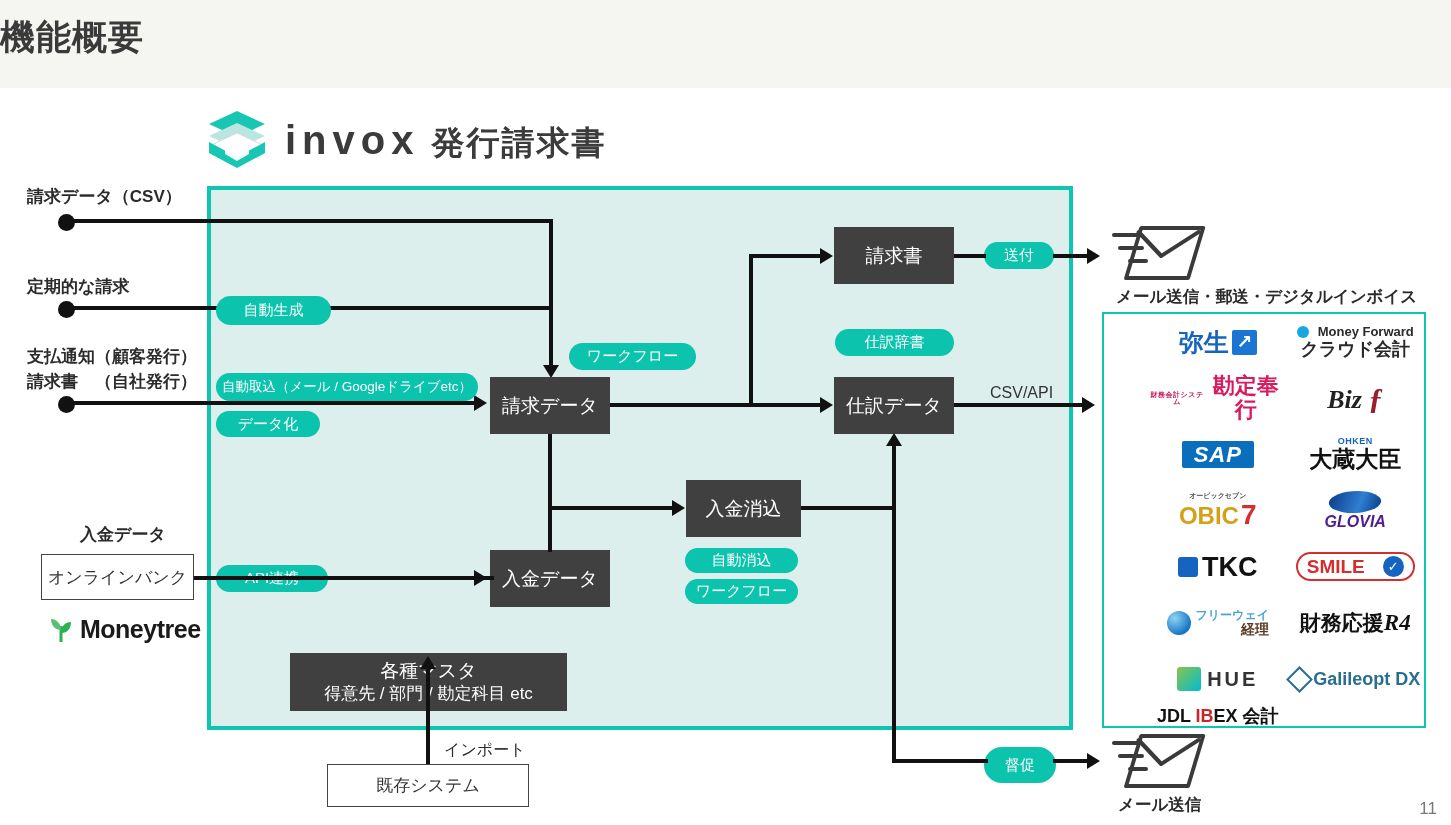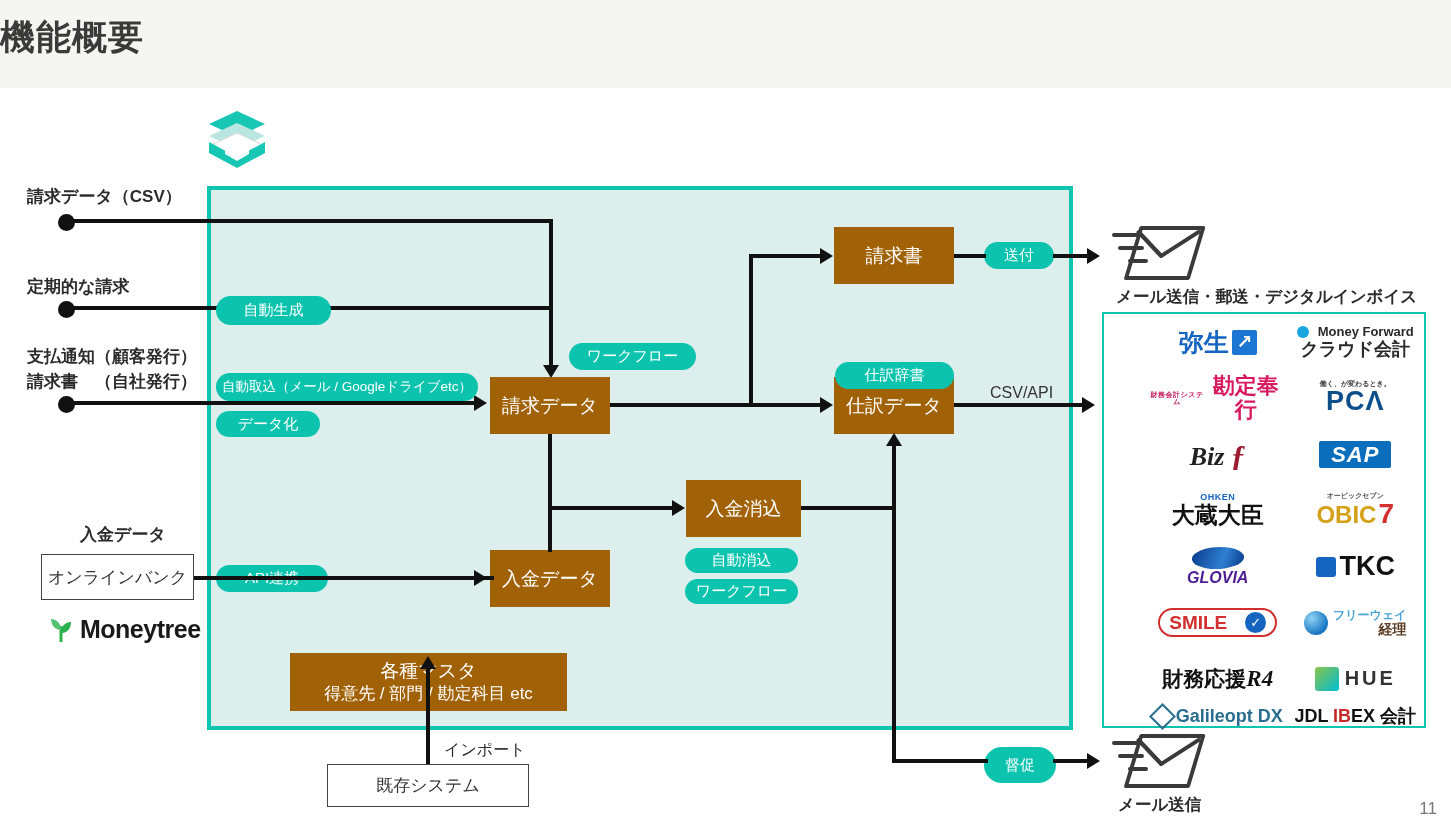--- a/index.html
+++ b/index.html
@@ -35,21 +35,21 @@
   .brand-text .jp{font-size:33px;letter-spacing:2px;margin-left:12px;font-weight:bold;}
 
   
   .main-box{
     position:absolute;left:207px;top:186px;width:866px;height:544px;
     background:#dcefed;border:4px solid #0fc5b0;box-sizing:border-box;
   }
 
   
   .gbox{
-    position:absolute;background:#a16207;color:#fff;
+    position:absolute;background:#404040;color:#fff;
     display:flex;flex-direction:column;align-items:center;justify-content:center;
     font-size:19px;line-height:1.35;text-align:center;box-sizing:border-box;
   }
   .gbox .l2{font-size:17px;}
   .pill{
     position:absolute;background:#0cc3ae;color:#fff;border-radius:999px;
     display:flex;align-items:center;justify-content:center;
     font-size:15px;white-space:nowrap;box-sizing:border-box;padding:0 14px;
   }
   .wbox{
@@ -152,20 +152,24 @@
   <div class="brand">
     <div class="brand-mark">
       <svg width="64" height="62" viewBox="0 0 64 62">
         <polygon points="32,2 60,15 32,28 4,15" fill="#17c7b4"></polygon>
         <polygon points="32,14 60,27 32,40 4,27" fill="#b9e6e0"></polygon>
         <polygon points="32,24 60,37 32,50 4,37" fill="#ffffff" stroke="#d9d9d9" stroke-width="1"></polygon>
         <path d="M4,33 L4,44 L32,59 L60,44 L60,33 L32,48 Z" fill="#17c7b4"></path>
         <path d="M20,36 L20,45 L32,52 L44,45 L44,36 L32,43 Z" fill="#ffffff" opacity="0.95"></path>
       </svg>
     </div>
+    <div class="brand-text">
+      <span>invox</span>
+      <span class="jp">発行請求書</span>
+    </div>
   </div>
 
   <div class="main-box"></div>
 
   <div class="lbl lbl-b" style="left:27px;top:186px;">請求データ（CSV）</div>
   <div class="dot" style="left:58px;top:214px;"></div>
 
   <div class="lbl lbl-b" style="left:27px;top:276px;">定期的な請求</div>
   <div class="dot" style="left:58px;top:301px;"></div>
 
@@ -195,21 +199,21 @@
   <div class="gbox" style="left:686px;top:480px;width:115px;height:57px;">入金消込</div>
 
   <div class="gbox" style="left:490px;top:550px;width:120px;height:57px;">入金データ</div>
 
   <div class="gbox" style="left:290px;top:653px;width:277px;height:58px;">
     <div>各種マスタ</div>
     <div class="l2">得意先 / 部門 / 勘定科目 etc</div>
   </div>
 
   <div class="pill" style="left:569px;top:343px;width:127px;height:27px;">ワークフロー</div>
-  <div class="pill" style="left:835px;top:362px;width:119px;height:27px;text-align:center;">仕訳辞書</div>
+  <div class="pill" style="left:835px;top:329px;width:119px;height:27px;text-align:center;">仕訳辞書</div>
   <div class="pill" style="left:984px;top:242px;width:70px;height:27px;">送付</div>
   <div class="pill" style="left:216px;top:565px;width:112px;height:27px;">API連携</div>
   <div class="pill" style="left:685px;top:548px;width:113px;height:25px;">自動消込</div>
   <div class="pill" style="left:685px;top:579px;width:113px;height:25px;">ワークフロー</div>
   <div class="pill" style="left:984px;top:747px;width:72px;height:36px;">督促</div>
 
   <div class="ln" style="left:610px;top:403px;width:212px;height:4px;"></div>
   <div class="arrow ar-r" style="left:820px;top:397px;"></div>
 
   <div class="ln" style="left:749px;top:254px;width:4px;height:151px;"></div>
@@ -301,26 +305,20 @@
       </span>
     </div>
 
     <div class="logo-cell">
       <span class="v-kanjo">
         <span class="sup">財務会計システム</span>
         <span class="mn">勘定奉行</span>
       </span>
     </div>
 
-    <div class="logo-cell">
-      <span class="v-pca">
-        <span class="sup">働く、が変わるとき。</span>
-        <span class="mn">PCΛ</span>
-      </span>
-    </div>
 
     <div class="logo-cell">
       <span class="v-bizf">
         <span>Biz</span>
         <span class="f">ƒ</span>
       </span>
     </div>
 
     <div class="logo-cell">
       <span class="v-sap">SAP</span>

